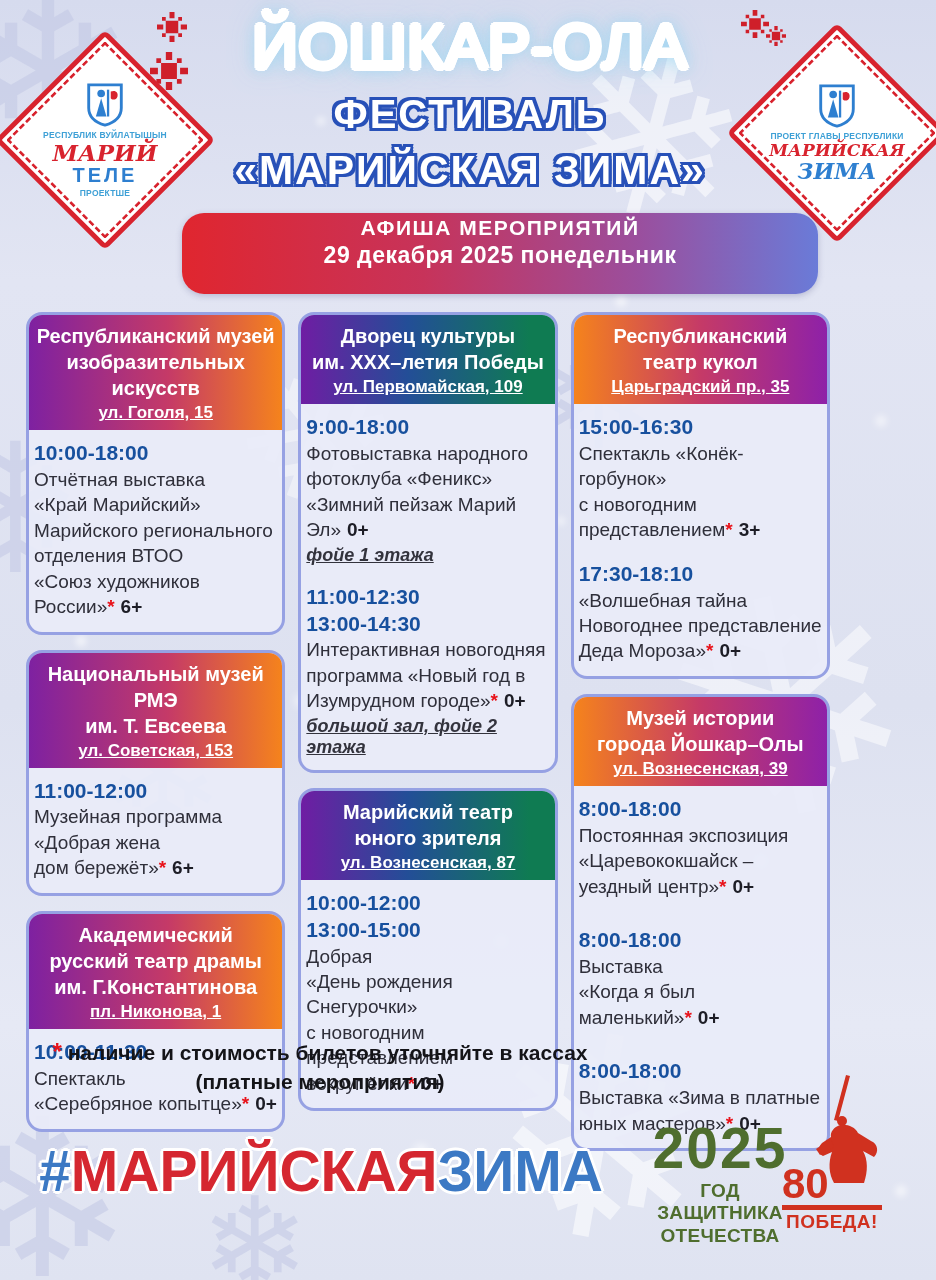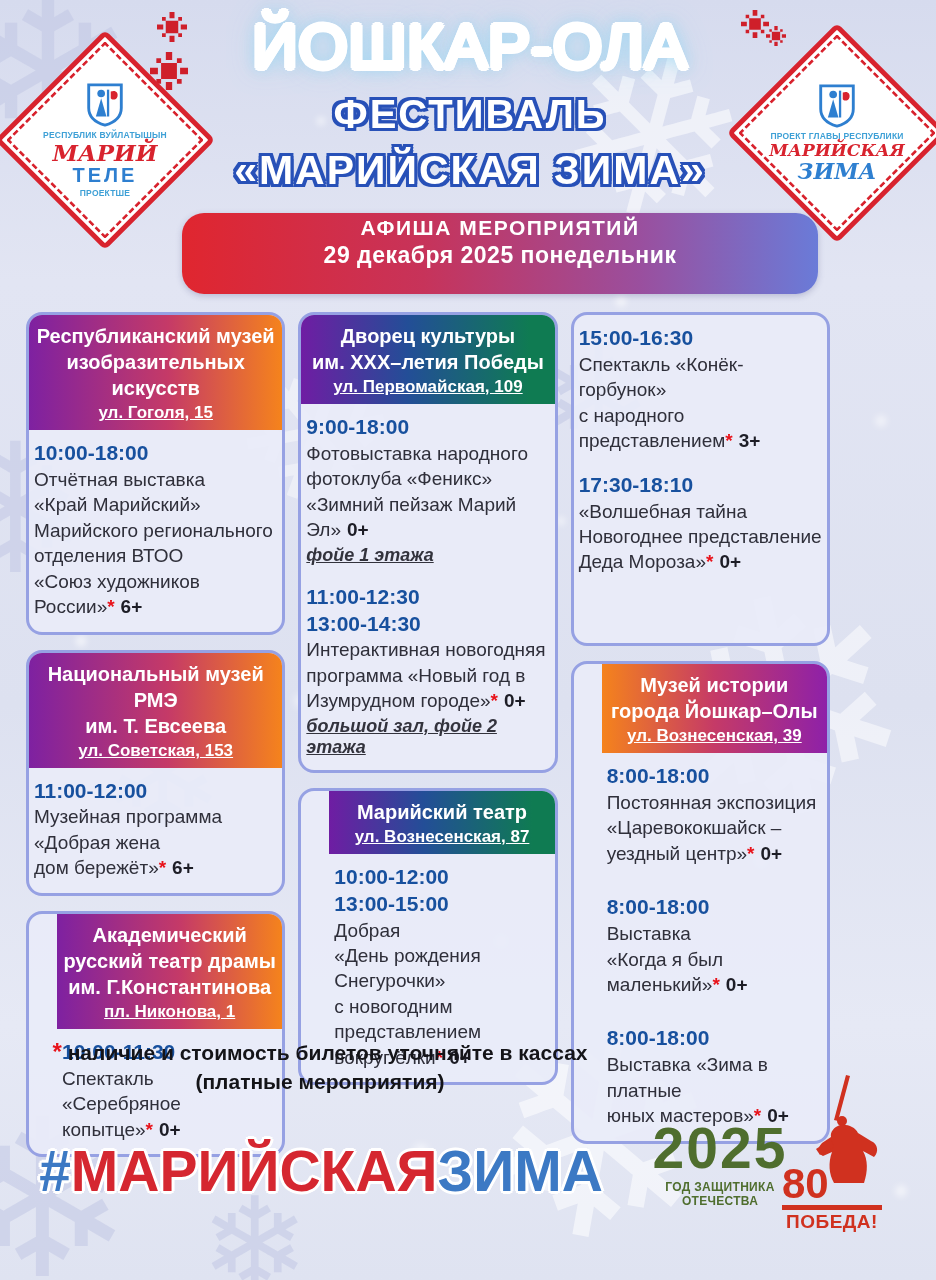--- a/index.html
+++ b/index.html
@@ -52,21 +52,21 @@
   .banner{position:absolute;top:213px;left:182px;width:636px;height:81px;border-radius:22px;
     background:linear-gradient(90deg,#e0262f 0%,#c7335a 38%,#9a4f9e 72%,#6a7bd8 100%);
     color:#fff;text-align:center;box-shadow:0 2px 6px rgba(60,60,120,.25);}
   .banner-title{margin-top:3px;font-size:21px;font-weight:800;letter-spacing:1.5px;}
   .banner-date{margin-top:2px;font-size:23px;font-weight:700;letter-spacing:.5px;}
   
   .cols{position:absolute;top:312px;left:26px;width:804px;display:flex;gap:13px;align-items:flex-start;}
   .col{flex:1;min-width:0;}
   .card{border-radius:16px;border:3px solid #96a1e3;background:rgba(233,236,249,.92);
     display:flex;flex-direction:column;overflow:hidden;margin-bottom:15px;}
-  .card:last-child{margin-bottom:0;padding-left:28px;}
+  .card:last-child{margin-bottom:0;}
   .card-header{padding:8px 6px 7px;text-align:center;color:#fff;}
   .po{background:linear-gradient(90deg,#7e21a1 0%,#c53a67 55%,#f5831c 100%);}
   .pg{background:linear-gradient(90deg,#6f1da3 0%,#234e97 42%,#0f7b52 90%);}
   .op{background:linear-gradient(90deg,#f5831c 0%,#c53a67 50%,#8e21a8 100%);}
   .card-title{font-size:20px;font-weight:800;line-height:1.3;}
   .card-address{font-size:17px;font-weight:600;text-decoration:underline;margin-top:2px;}
   .card-body{padding:10px 5px 12px;flex:1;display:flex;flex-direction:column;gap:18px;}
   .event-time{color:#17509e;font-weight:800;font-size:21px;line-height:1.28;}
   .event-line{font-size:19px;color:#2f2f3a;line-height:1.34;}
   .star{color:#e8131b;font-weight:800;}
@@ -80,21 +80,21 @@
   .note{position:absolute;top:1036px;left:28px;width:584px;text-align:center;
     font-size:21px;font-weight:800;color:#141418;line-height:1.35;}
   .note .star{font-size:24px;}
   .hashtag{position:absolute;top:1138px;left:10px;width:622px;text-align:center;white-space:nowrap;
     font-size:57px;font-weight:800;letter-spacing:0;
     text-shadow:-3px 0 0 #fff,3px 0 0 #fff,0 -3px 0 #fff,0 3px 0 #fff,
       -2px -2px 0 #fff,2px -2px 0 #fff,-2px 2px 0 #fff,2px 2px 0 #fff;}
   .tag-blue{color:#3c79c4;} .tag-red{color:#d52730;}
   .y2025{position:absolute;top:1120px;left:650px;width:140px;text-align:center;color:#4f6e2e;}
   .y2025 .num{font-size:57px;font-weight:800;letter-spacing:2px;line-height:1;}
-  .y2025 .cap{font-size:12px;font-weight:700;line-height:1.18;letter-spacing:.3px;margin-top:3px;}
+  .y2025 .cap{font-size:19px;font-weight:700;line-height:1.18;letter-spacing:.3px;margin-top:3px;}
   .victory{position:absolute;top:1075px;left:780px;width:104px;height:160px;color:#d0311f;}
   .victory svg{position:absolute;top:0;right:2px;}
   .v80{position:absolute;left:2px;bottom:30px;font-size:42px;font-weight:800;line-height:1;}
   .vline{position:absolute;left:2px;right:2px;bottom:25px;height:5px;background:#d0311f;}
   .vlabel{position:absolute;left:0;right:0;bottom:2px;font-size:19px;font-weight:800;letter-spacing:.5px;text-align:center;}
 </style>
 </head>
 <body>
 
 <div class="poster">
@@ -259,44 +259,52 @@
             <div class="event-line"><span>Изумрудном городе»</span><span class="star">*</span><span class="age">0+</span></div>
             <div class="event-note">большой зал, фойе 2 этажа</div>
           </div>
         </div>
       </div>
 
       <div class="card h-c5">
         <div class="card-header pg">
           <div class="card-title">
             <div>Марийский театр</div>
+            <div>юного зрителя</div>
           </div>
           <div class="card-address">ул. Вознесенская, 87</div>
         </div>
         <div class="card-body">
           <div class="event">
             <div class="event-time">10:00-12:00</div>
             <div class="event-time">13:00-15:00</div>
             <div class="event-line">Добрая</div>
             <div class="event-line">«День рождения Снегурочки»</div>
             <div class="event-line">с новогодним представлением</div>
             <div class="event-line"><span>вокруг ёлки</span><span class="star">*</span><span class="age">0+</span></div>
           </div>
         </div>
       </div>
     </div>
 
     <div class="col">
 
       <div class="card h-c6">
+        <div class="card-header op">
+          <div class="card-title">
+            <div>Республиканский</div>
+            <div>театр кукол</div>
+          </div>
+          <div class="card-address">Царьградский пр., 35</div>
+        </div>
         <div class="card-body">
           <div class="event">
             <div class="event-time">15:00-16:30</div>
             <div class="event-line">Спектакль «Конёк-горбунок»</div>
-            <div class="event-line">с народного</div>
+            <div class="event-line">с новогодним</div>
             <div class="event-line"><span>представлением</span><span class="star">*</span><span class="age">3+</span></div>
           </div>
           <div class="event">
             <div class="event-time">17:30-18:10</div>
             <div class="event-line">«Волшебная тайна</div>
             <div class="event-line">Новогоднее представление</div>
             <div class="event-line"><span>Деда Мороза»</span><span class="star">*</span><span class="age">0+</span></div>
           </div>
         </div>
       </div>

